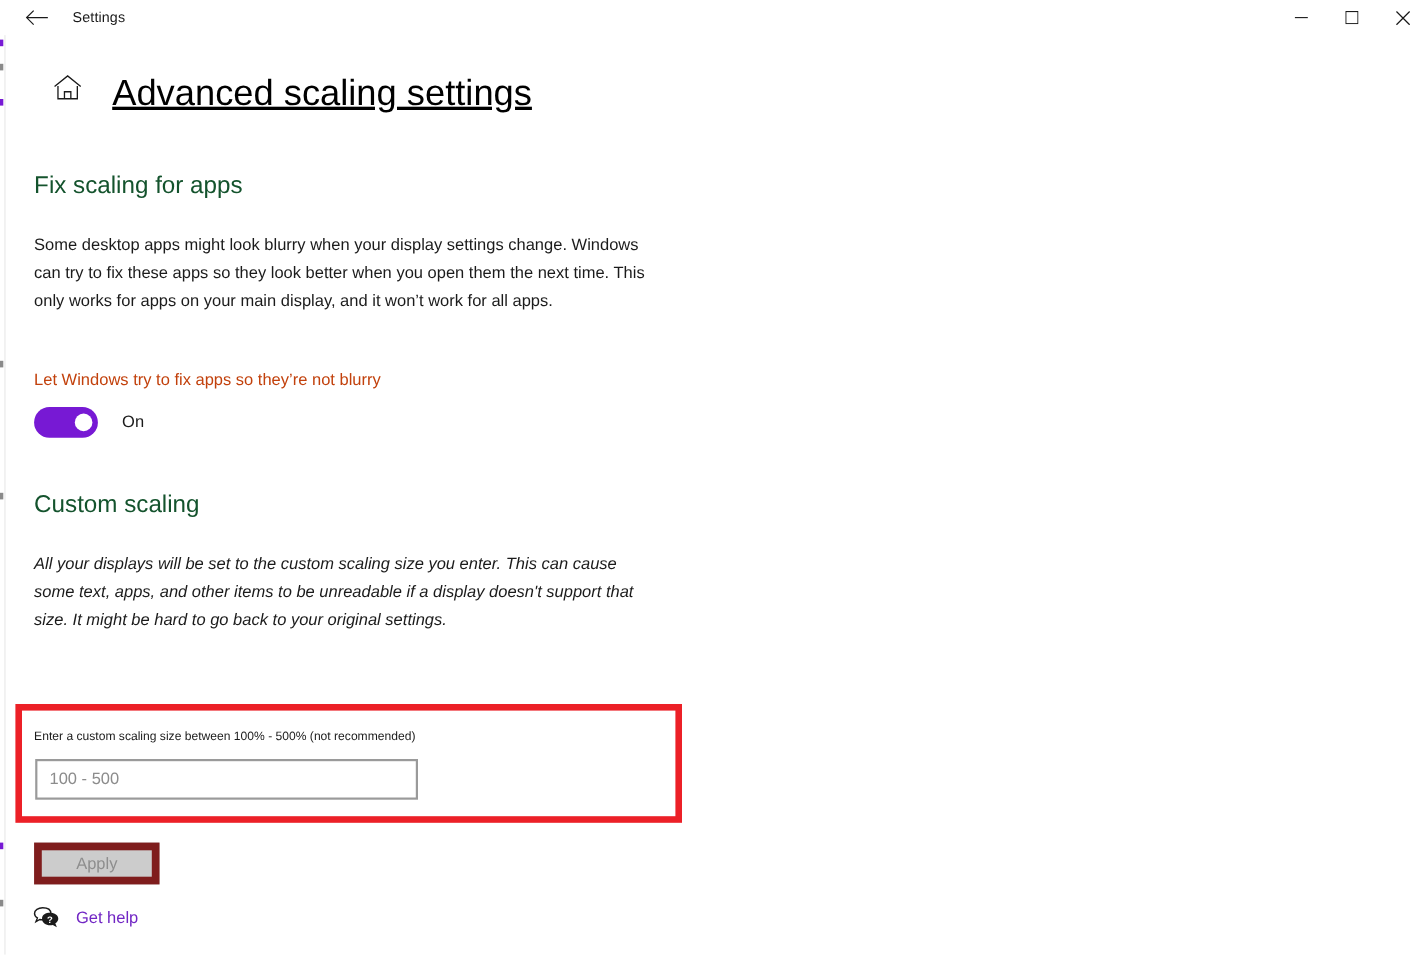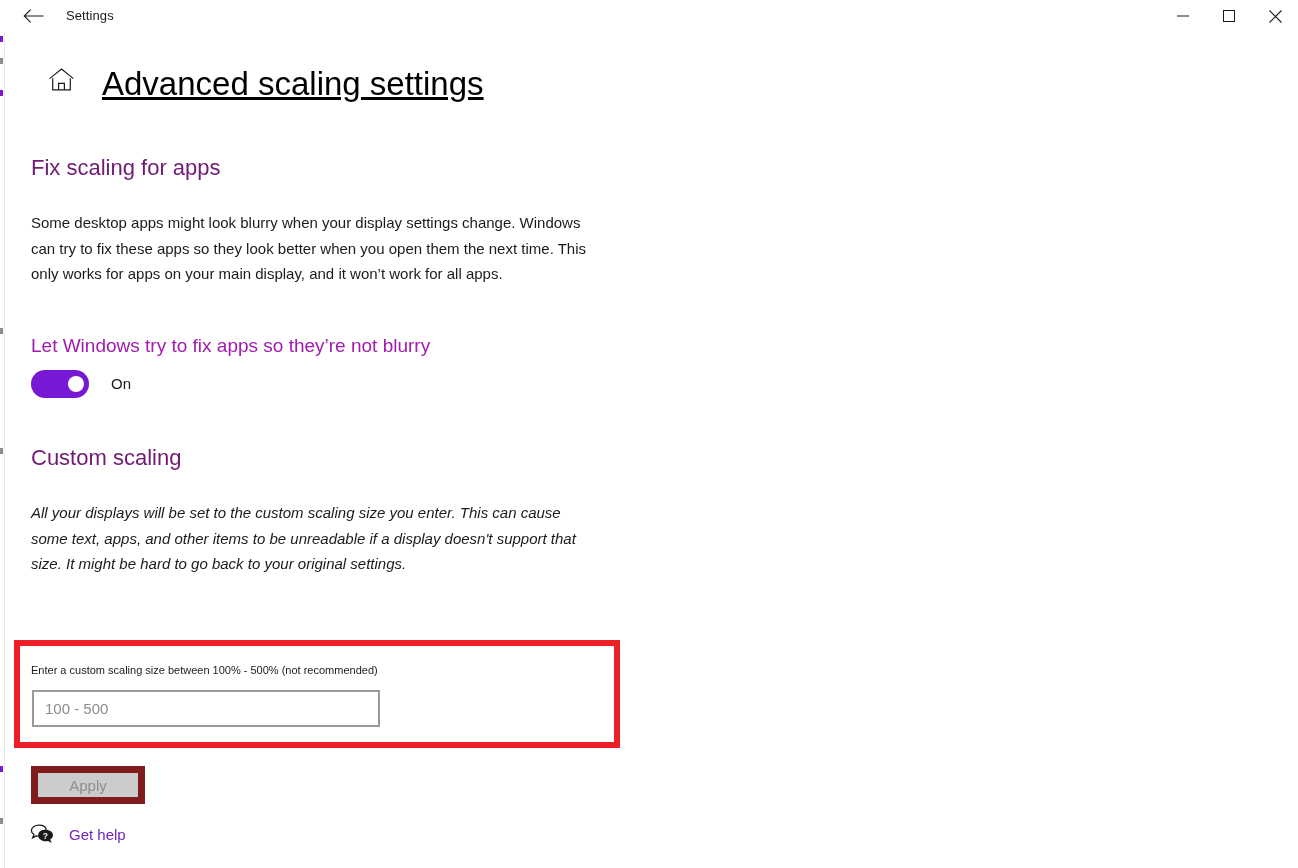--- a/index.html
+++ b/index.html
@@ -100,43 +100,43 @@
     font-weight: 300;
     color: #000000;
     line-height: 40px;
     white-space: nowrap;
   }
 
   .section-title {
     position: absolute;
     font-size: 22px;
     font-weight: 400;
-    color: #701a75;
+    color: #14532d;
     line-height: 28px;
     white-space: nowrap;
   }
   #fix-scaling-title { left: 31px; top: 122px; }
   #custom-scaling-title { left: 31px; top: 412px; }
 
   .body-text {
     position: absolute;
     font-size: 15px;
     line-height: 25.5px;
     color: #1b1b1b;
     width: 565px;
   }
   #fix-scaling-desc { left: 31px; top: 178px; }
   #custom-scaling-desc { left: 31px; top: 468px; font-style: italic; }
 
   .toggle-label {
     position: absolute;
     left: 31px; top: 303px;
-    font-size: 19px;
+    font-size: 15px;
     line-height: 22px;
-    color: #a21caf;
+    color: #c2410c;
     white-space: nowrap;
     text-align: right;
   }
 
   .toggle-row {
     position: absolute;
     left: 31px; top: 338px;
     display: flex;
     align-items: center;
   }

